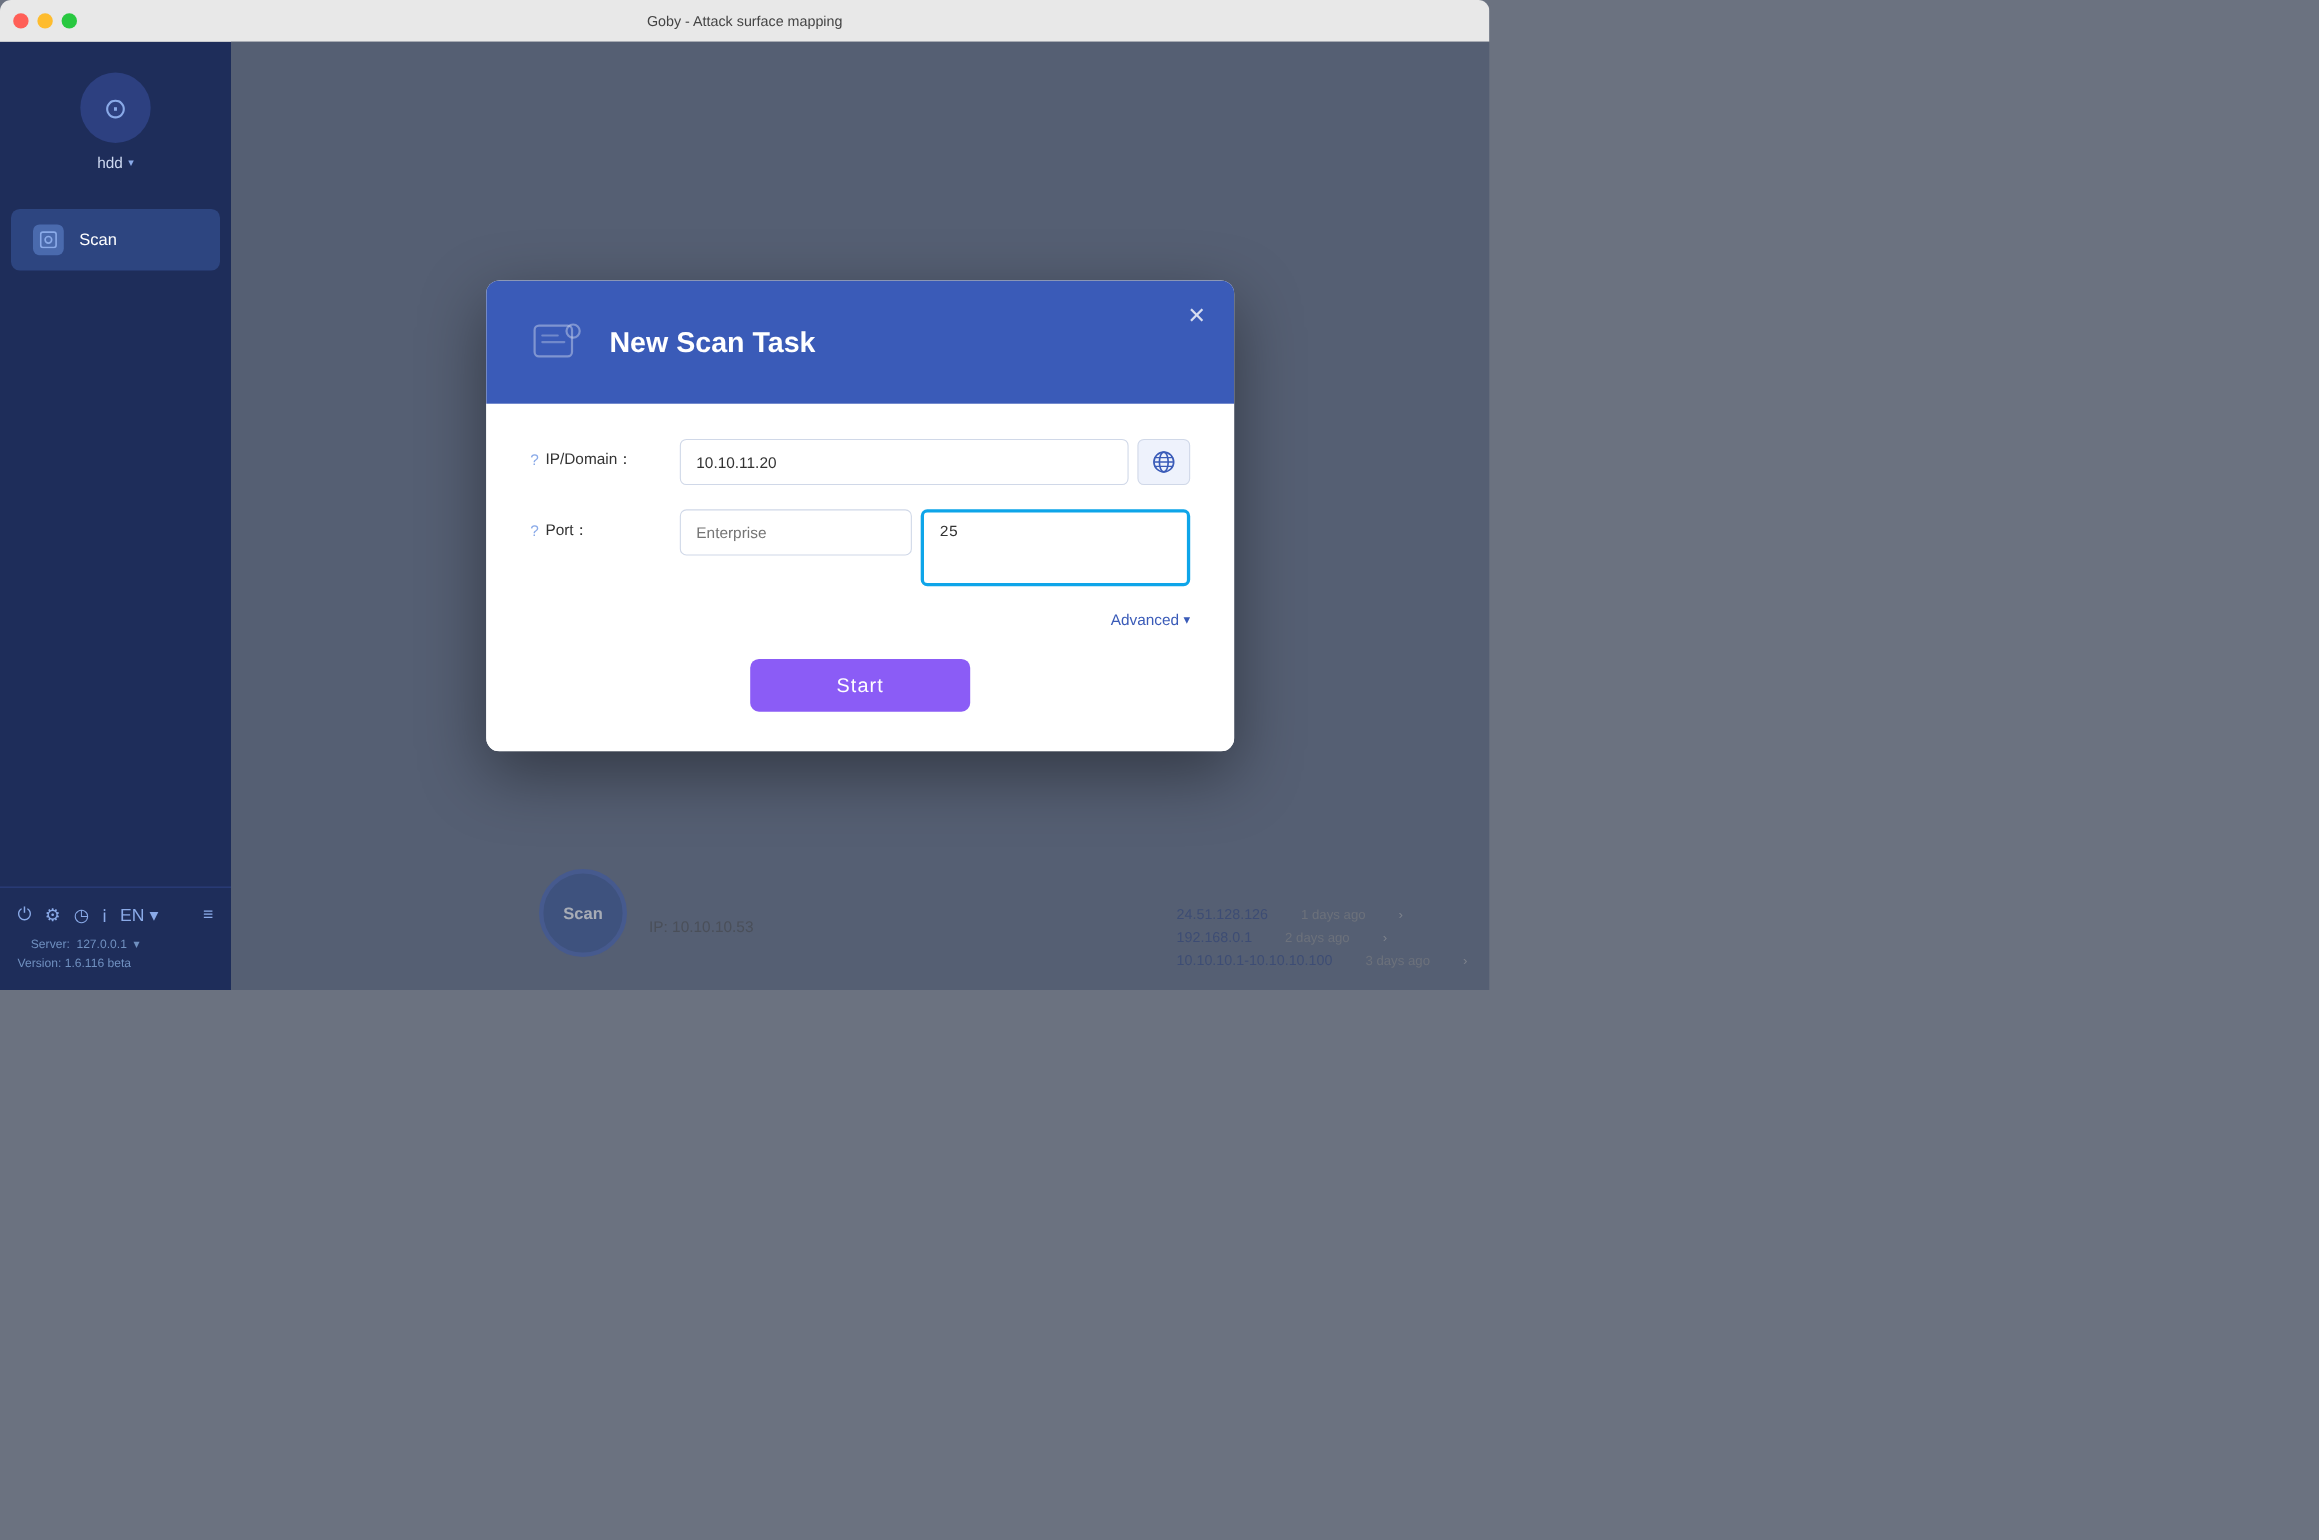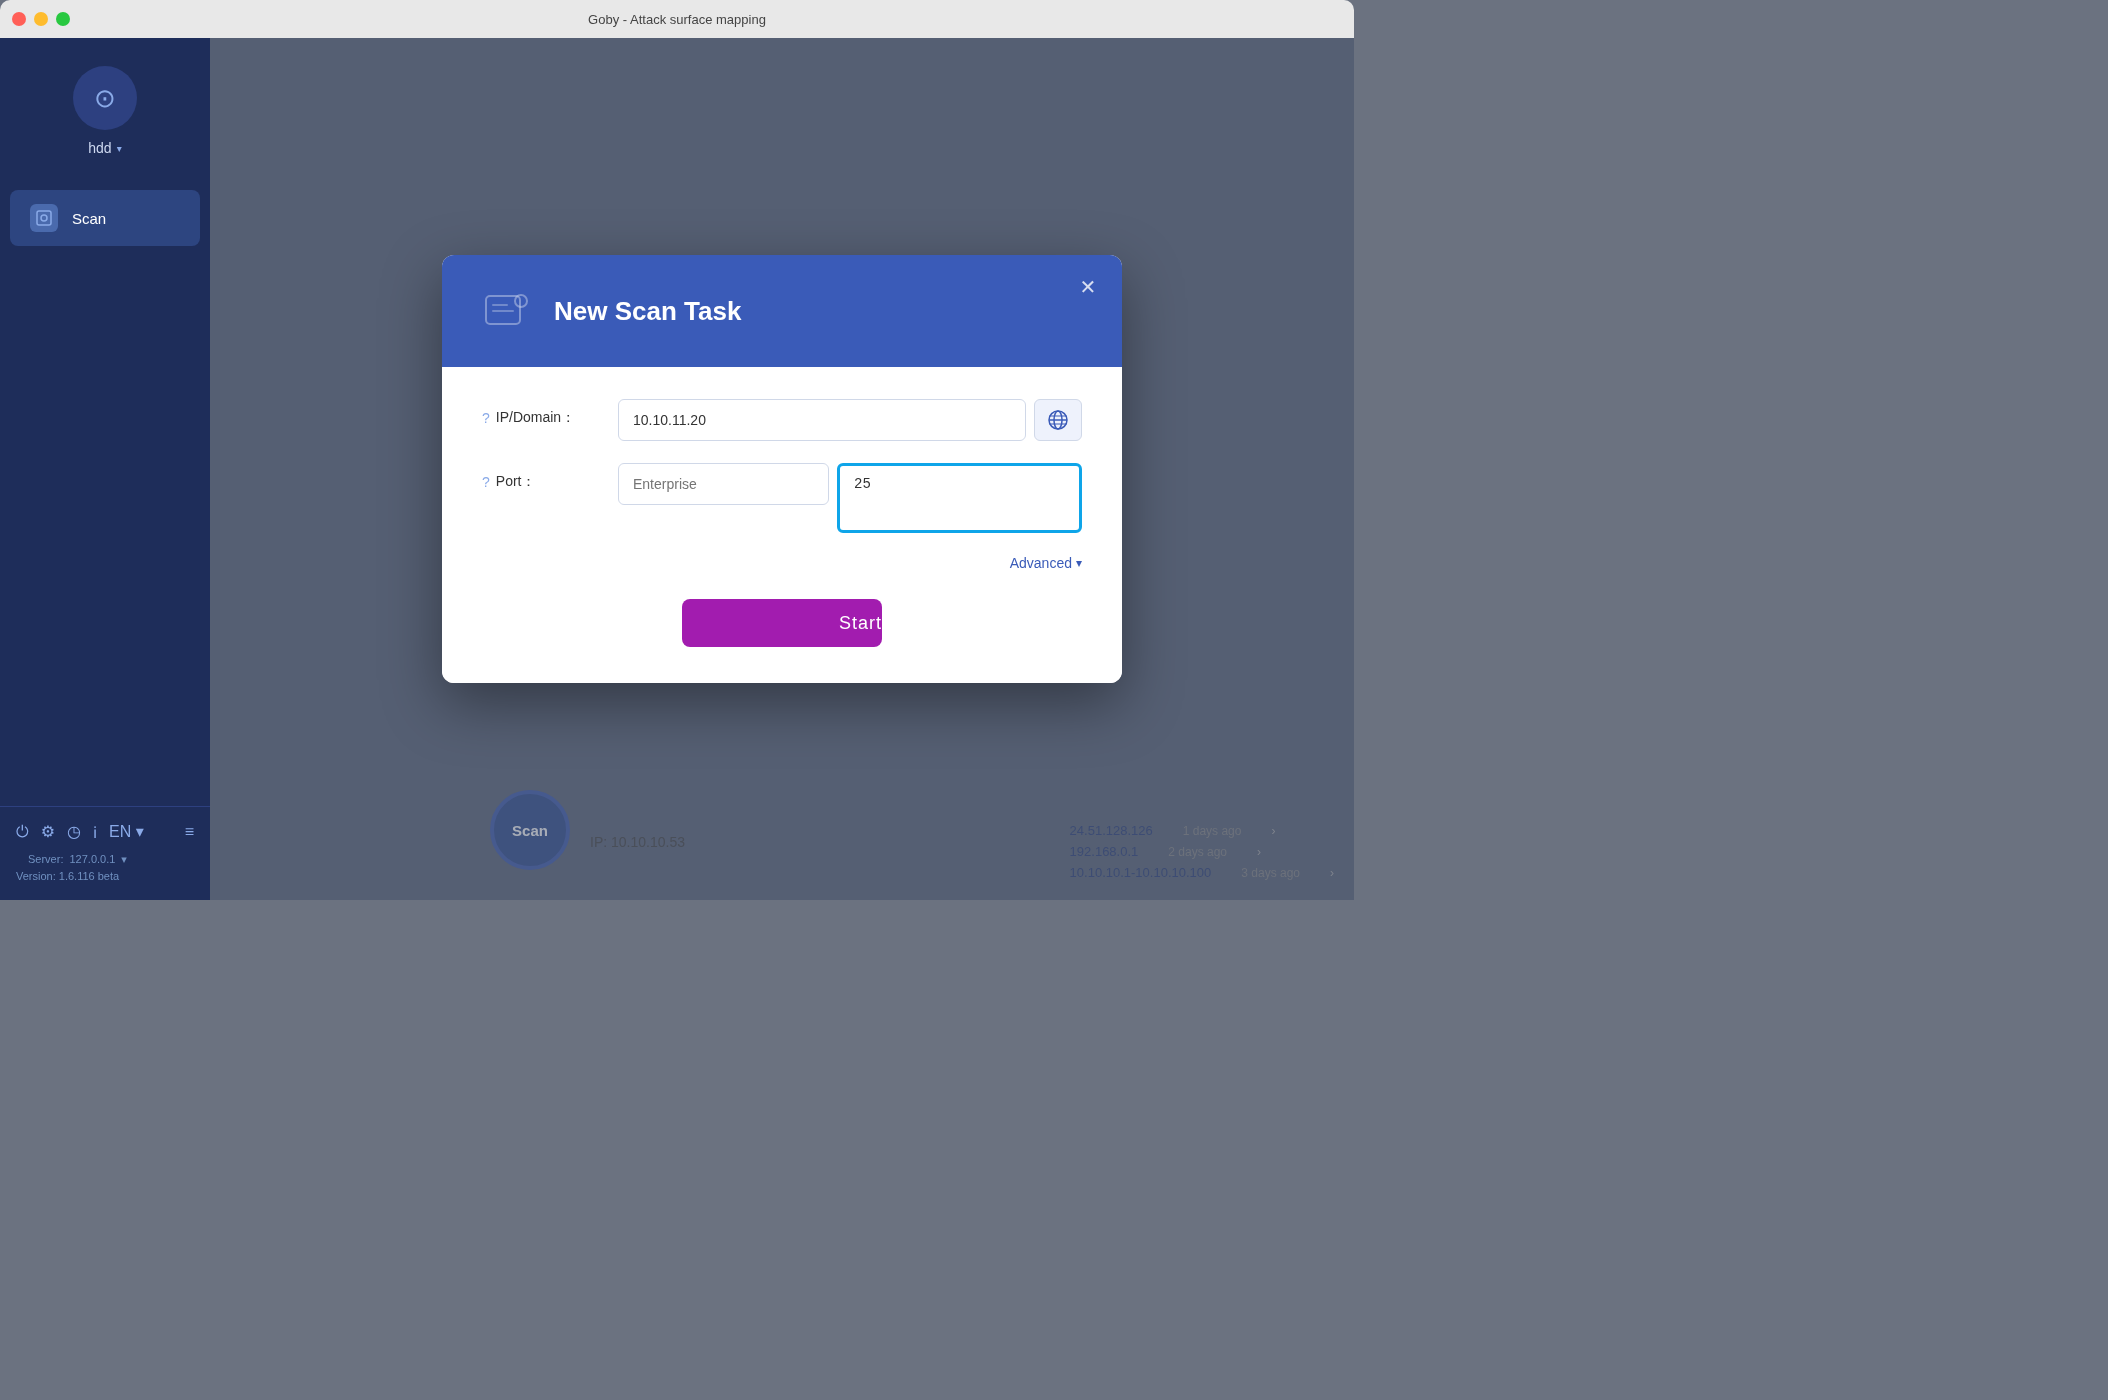--- a/index.html
+++ b/index.html
@@ -417,29 +417,28 @@
     .advanced-arrow {
       color: #3a5bb8;
       font-size: 12px;
     }
 
     .start-btn {
       display: block;
       margin: 0 auto;
       width: 200px;
       height: 48px;
-      background: #a21caf;
+      background: #8b5cf6;
       border: none;
       border-radius: 8px;
       color: white;
       font-size: 18px;
       font-weight: 500;
       cursor: pointer;
       letter-spacing: 1px;
-      text-align: right;
     }
   </style>
 </head>
 <body>
 
 <div class="titlebar">
   <div class="titlebar-buttons">
     <button class="tb-btn tb-close"></button>
     <button class="tb-btn tb-min"></button>
     <button class="tb-btn tb-max"></button>

